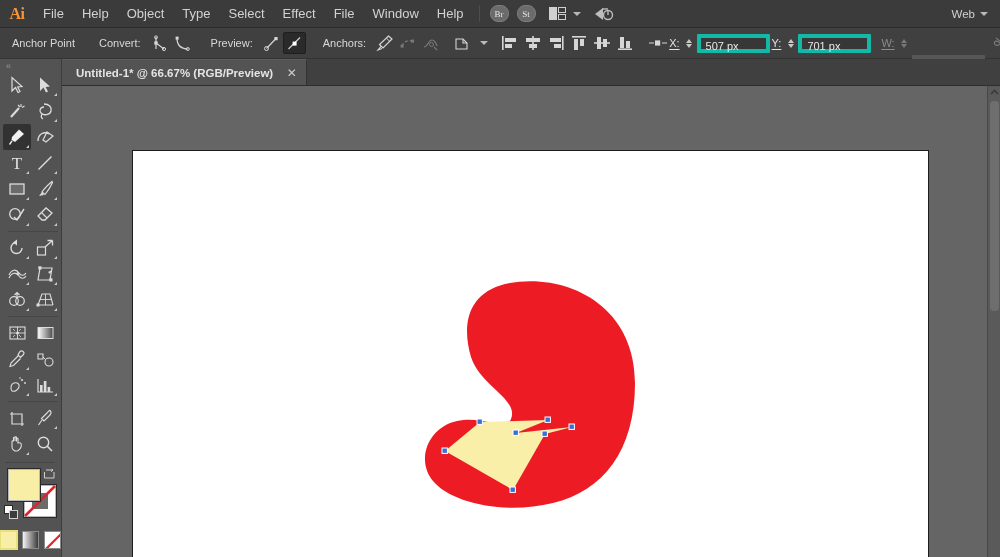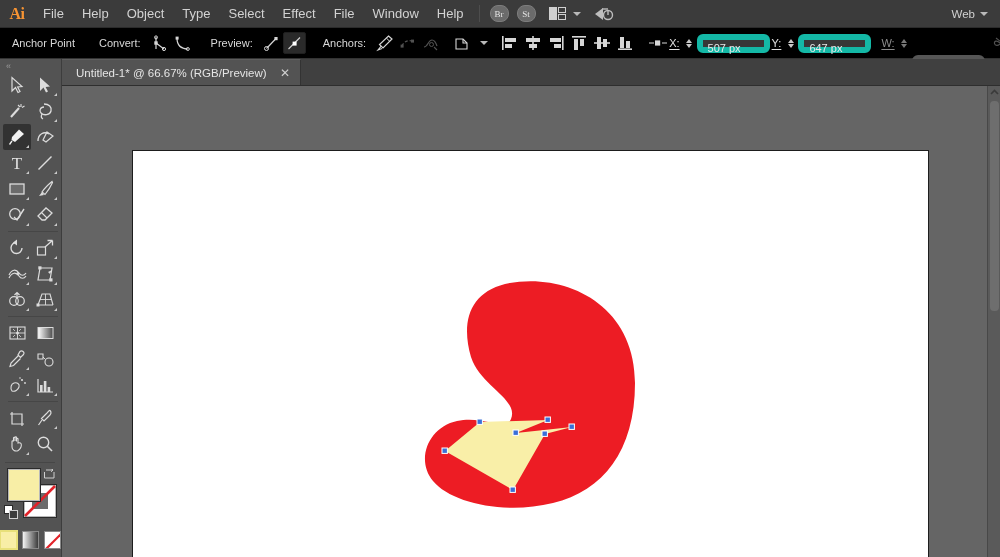--- a/index.html
+++ b/index.html
@@ -52,21 +52,21 @@
     border-top: 4px solid #b9b9b9;
   }
   .stock-icon { margin-left: 12px; display: flex; align-items: center; }
   .spacer { flex: 1; }
   .ws-label { color: #d2d2d2; font-size: 11.5px; }
   .ws-wrap { display: flex; align-items: center; padding-right: 12px; }
 
   
   .ctrlbar {
     position: absolute; left: 0; top: 28px; width: 1000px; height: 31px;
-    background: #000000;
+    background: #404040;
     border-bottom: 1px solid #333;
     display: flex; align-items: center;
   }
   .ctrl-label {
     color: #d8d8d8; font-size: 11px; white-space: nowrap;
     padding: 0 7px;
   }
   .ctrl-label.first { padding-left: 12px; }
   .ctrl-sep { width: 1px; height: 19px; background: #3c3c3c; margin: 0 5px; }
   .ctrl-sep.lite { background: #5c5c5c; }
@@ -96,21 +96,21 @@
   }
   .step-dn {
     width: 0; height: 0;
     border-left: 3.5px solid transparent; border-right: 3.5px solid transparent;
     border-top: 4px solid #c8c8c8;
   }
   .stepper.dis .step-up { border-bottom-color: #777; }
   .stepper.dis .step-dn { border-top-color: #777; }
   .txt-input {
     width: 73px; height: 19px;
-    background: #373737; border: 6px solid #14b8a6; border-radius: 6px;
+    background: #373737; border: 4px solid #14b8a6; border-radius: 1px;
     color: #e8e8e8; font-size: 11px;
     padding: 0 5px; line-height: 17px;
   }
   .txt-input.dis {
     background: #4a4a4a; border-color: #565656; color: #7e7e7e; margin-top: 43px;
   }
 
   
   .tabbar {
     position: absolute; left: 62px; top: 59px; width: 938px; height: 27px;
@@ -118,21 +118,21 @@
     border-bottom: 1px solid #2e2e2e;
     display: flex; align-items: flex-end;
   }
   .doctab {
     height: 26px; background: #535353;
     display: flex; align-items: center;
     padding: 0 8px 0 14px;
     border-right: 1px solid #333;
     border-top: 1px solid #5e5e5e;
   }
-  .doctab-title { color: #e4e4e4; font-size: 11.5px; white-space: nowrap; }
+  .doctab-title { color: #e4e4e4; font-size: 11.5px; white-space: nowrap; font-weight: bold; }
   .doctab-close {
     margin-left: 12px; color: #cfcfcf; font-size: 12px;
     width: 13px; text-align: center; line-height: 1;
   }
 
   
   .toolbar {
     position: absolute; left: 0; top: 59px; width: 62px; height: 498px;
     background: #535353;
     border-right: 1px solid #3d3d3d;
@@ -404,21 +404,21 @@
       </span>
       <span class="txt-input">507 px</span>
     </div>
 
     <div class="num-field">
       <span class="num-lbl">Y:</span>
       <span class="stepper">
         <i class="step-up"></i>
           <i class="step-dn"></i>
       </span>
-      <span class="txt-input">647 px</span>
+      <span class="txt-input">701 px</span>
     </div>
 
     <div class="num-field" style="margin-left:8px;">
       <span class="num-lbl dis">W:</span>
       <span class="stepper dis">
         <i class="step-up"></i>
           <i class="step-dn"></i>
       </span>
       <span class="txt-input dis">0 px</span>
     </div>

